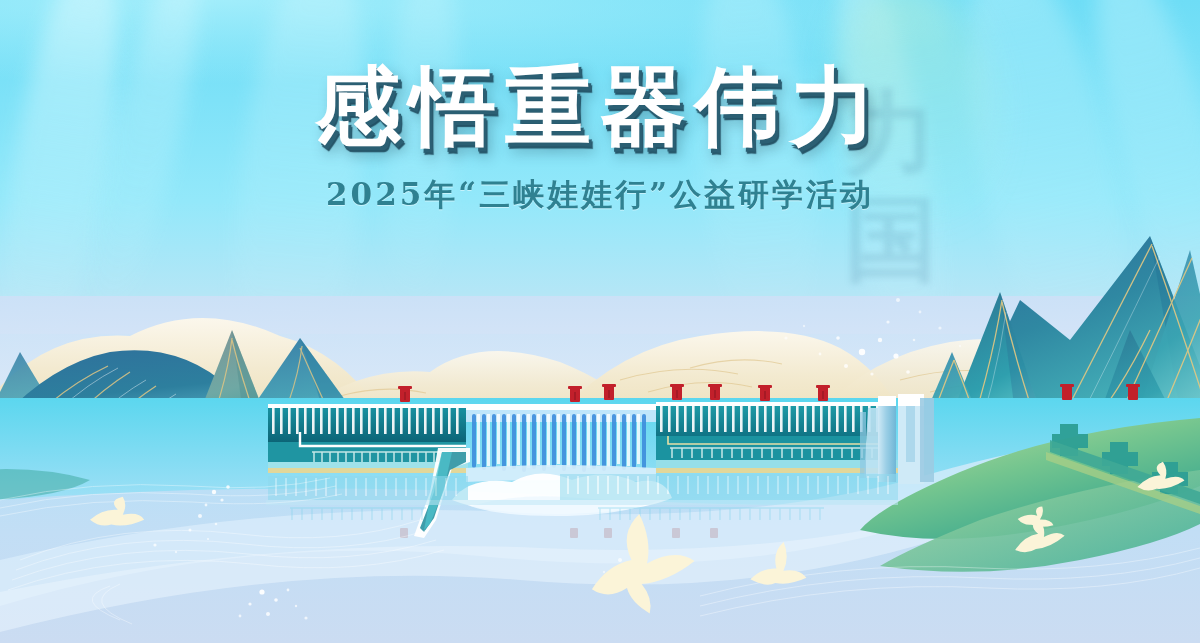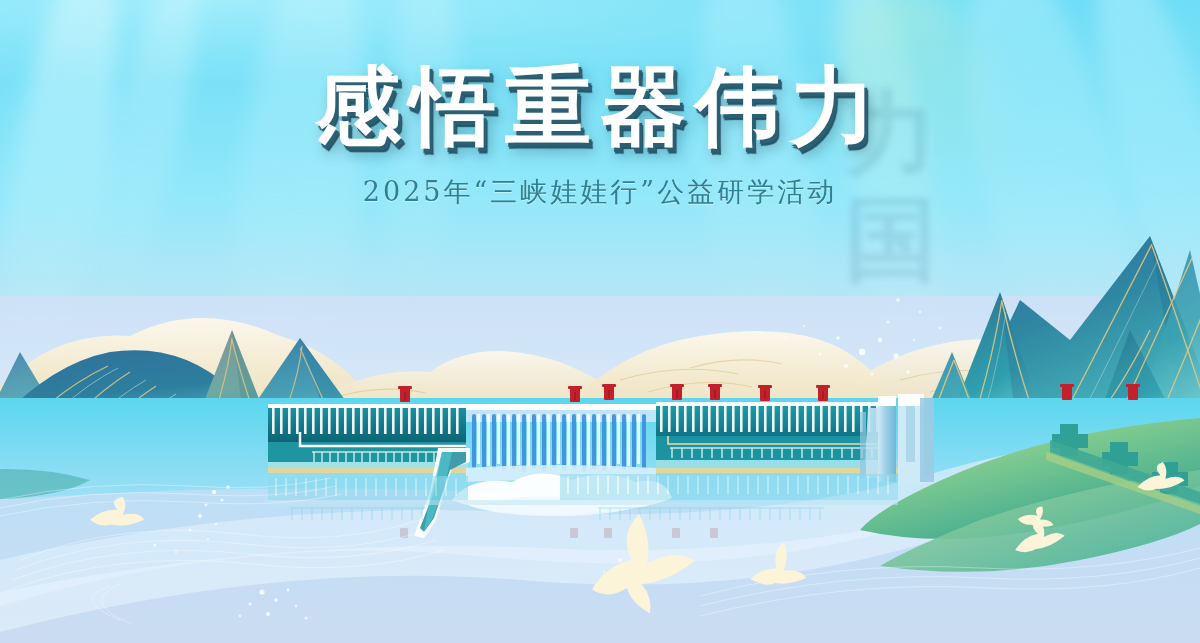--- a/index.html
+++ b/index.html
@@ -48,21 +48,21 @@
     font-size:86px;letter-spacing:9px;
     text-shadow:
       3px 4px 0 #2b5f73,
       4px 6px 1px rgba(22,64,82,.85),
       6px 9px 14px rgba(18,52,68,.35);
   }
   .tline2{margin-top:10px;}
   .subtitle{
     margin-top:26px;
     font-family:"DejaVu Serif","Liberation Serif",serif;
-    font-weight:400;font-size:27px;letter-spacing:3px;color:#2f8191;
+    font-weight:700;font-size:31px;letter-spacing:3px;color:#2f8191;
     text-shadow:0 1px 0 rgba(255,255,255,.45);
   }
 </style>
 </head>
 <body>
 
 <div class="stage">
 
   <div class="sky">
     <div class="sky-tint"></div>

